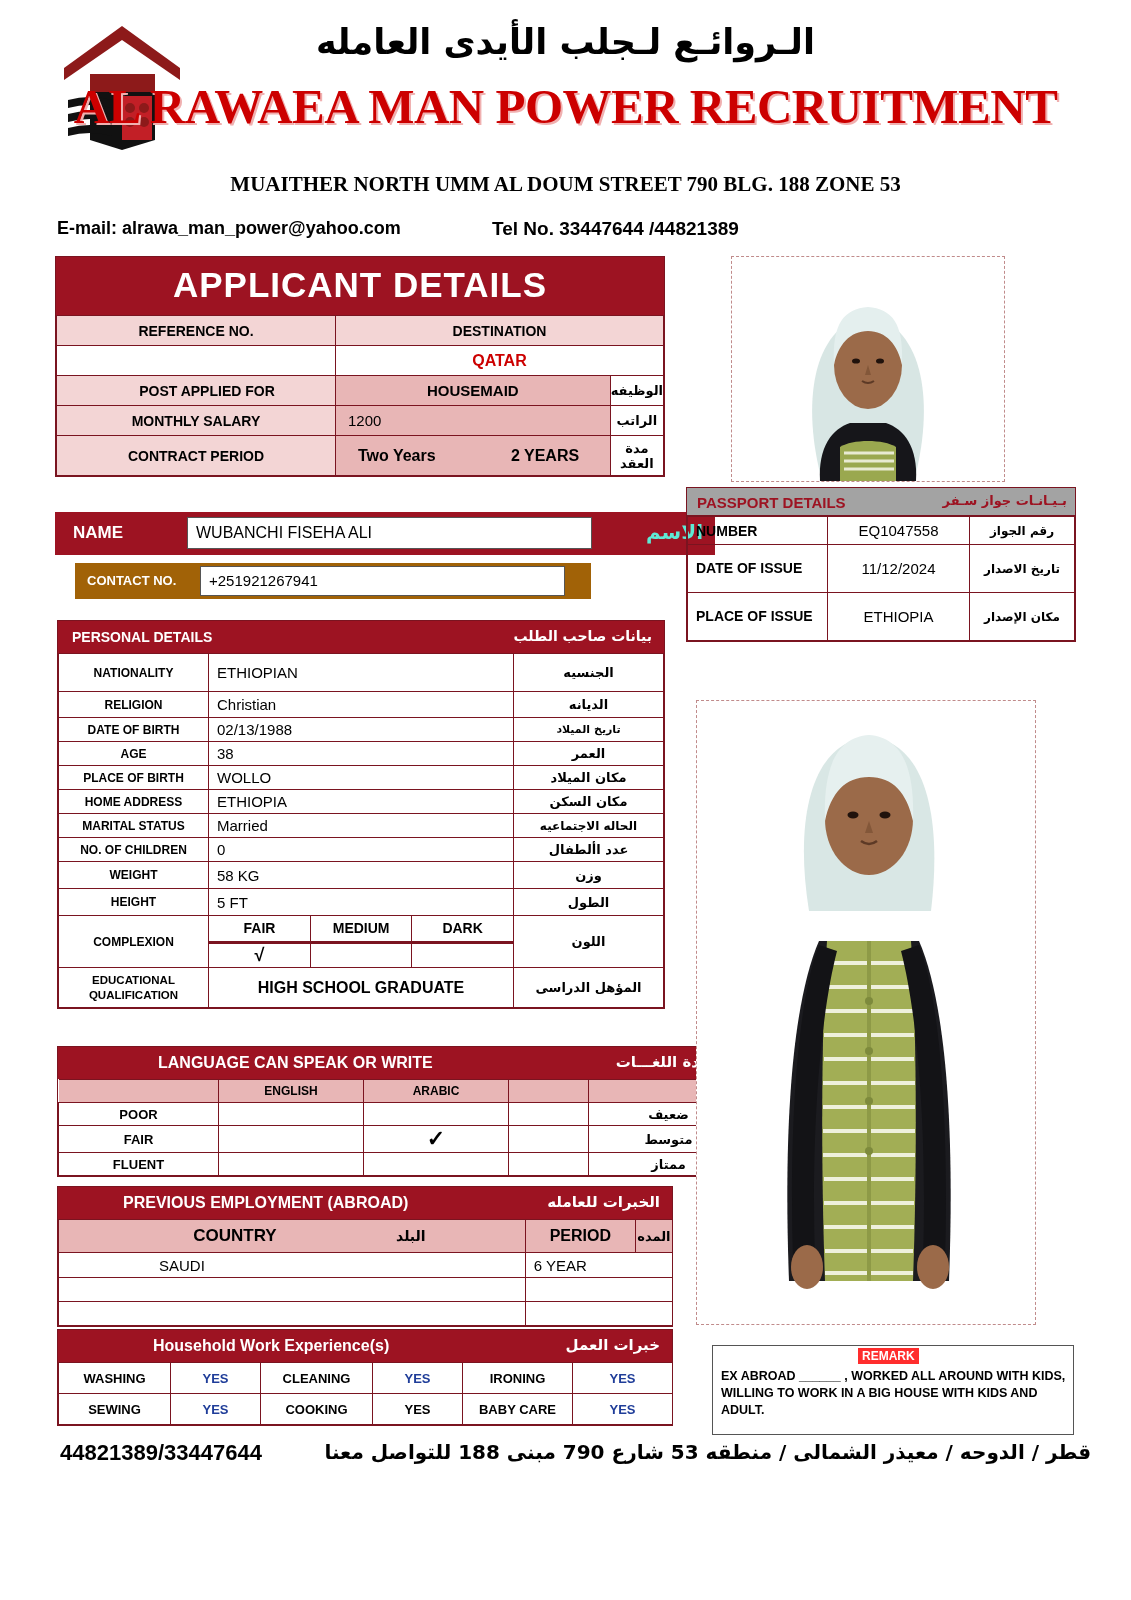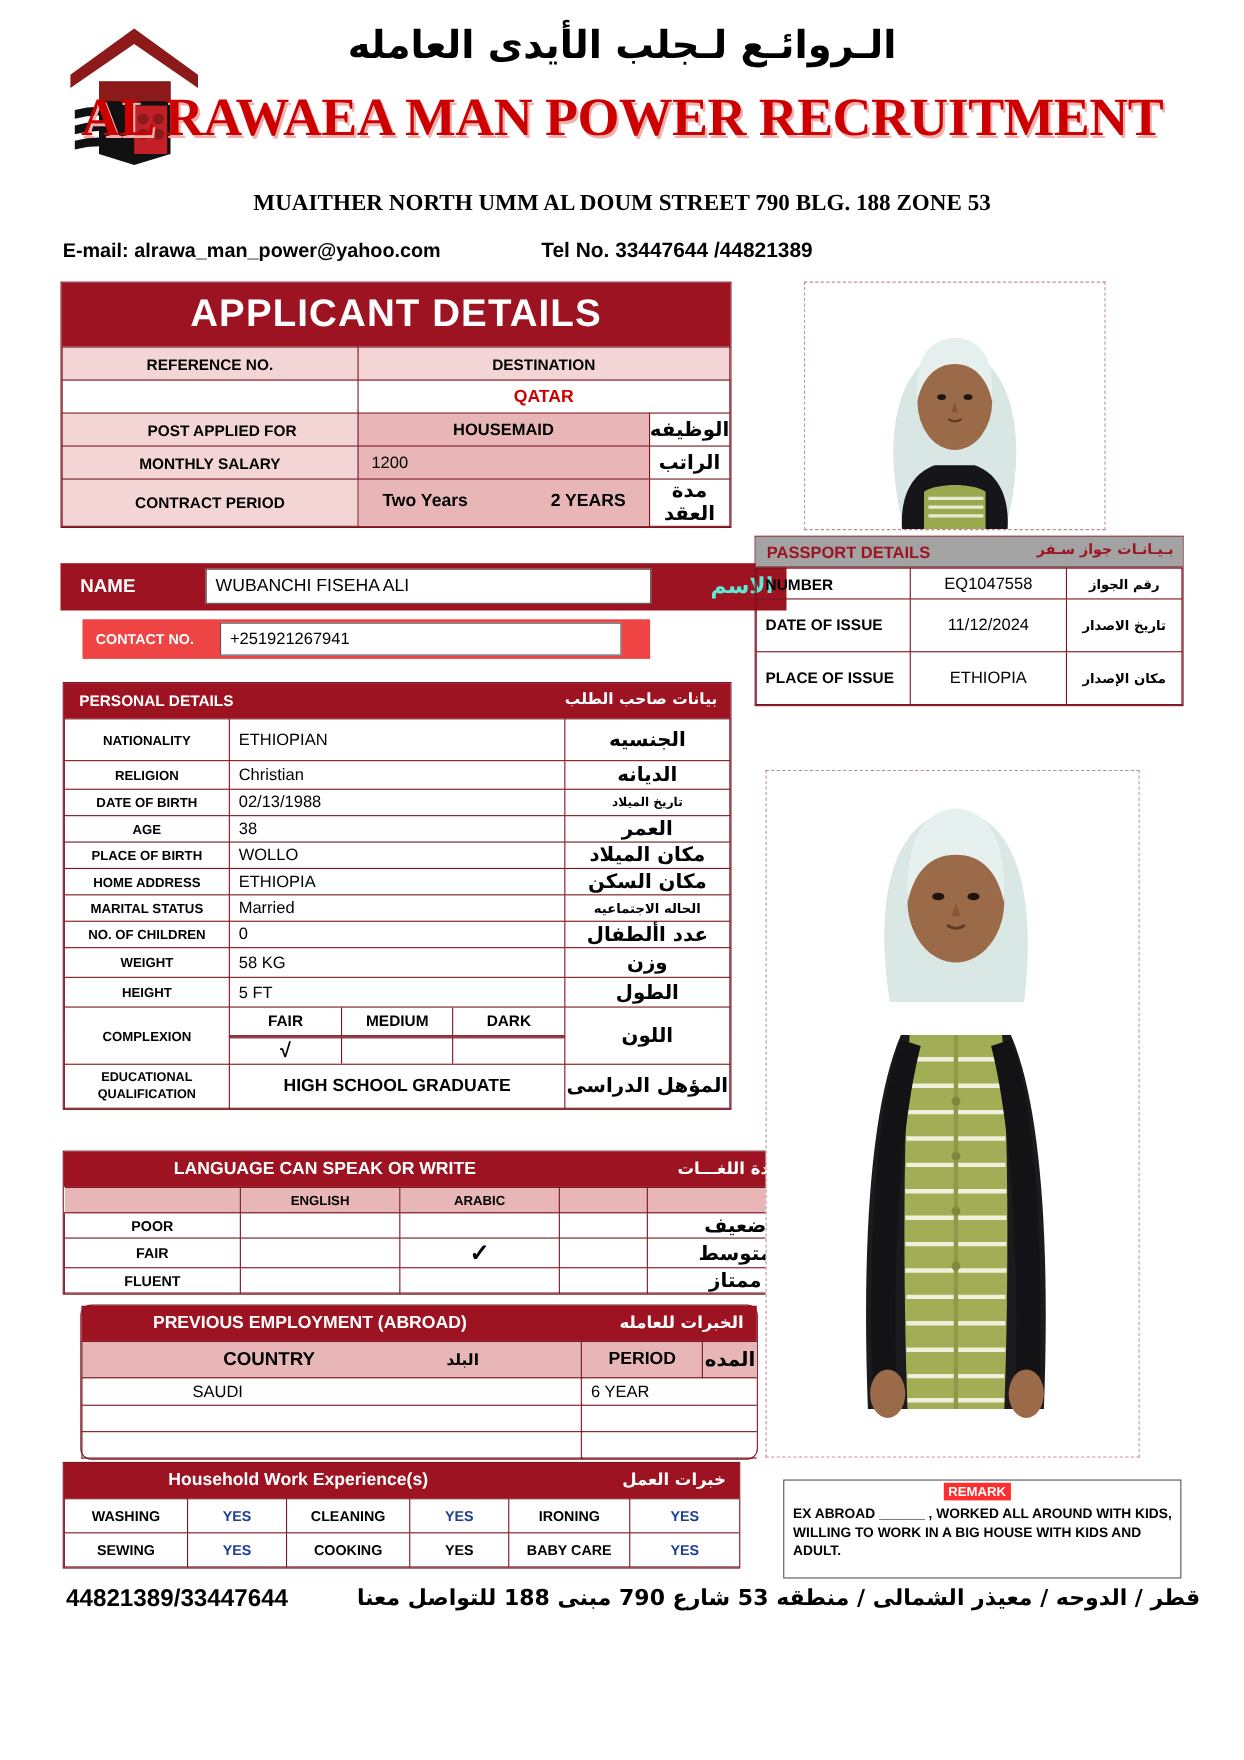--- a/index.html
+++ b/index.html
@@ -43,21 +43,21 @@
   .contact-row { position:absolute; top:218px; left:0; right:0; height:26px; }
   .email-label { position:absolute; left:57px; top:0; font-size:18px; font-weight:bold; }
   .tel-label { position:absolute; left:492px; top:0; font-size:19px; font-weight:bold; }
 
   
   .box { position:absolute; border:1px solid #7a1420; }
   .pinkrow { background:#e8b6b6; }
   .pinklight { background:#f3d5d5; }
   table { border-collapse:collapse; width:100%; }
   td, th { border:1px solid #7a1420; padding:0; font-size:13px; }
-  .ar { font-family:"DejaVu Sans", sans-serif; direction:rtl; font-weight:bold; font-size:18px; }
+  .ar { font-family:"DejaVu Sans", sans-serif; direction:rtl; font-weight:bold; font-size:13px; }
   .ctr { text-align:center; }
   .b { font-weight:bold; }
 
   
   #applicant-details { left:55px; top:256px; width:610px; }
   #applicant-details .title {
     background:#9d1322; color:#fff;
     font-size:35px; font-weight:bold;
     text-align:center; padding:8px 0 10px 0;
     letter-spacing:1px;
@@ -66,21 +66,21 @@
 
   
   #name-band { left:55px; top:512px; width:660px; height:43px; background:#9d1322; }
   #name-band .lbl { position:absolute; left:18px; top:11px; color:#fff; font-weight:bold; font-size:17px; }
   #name-band .val {
     position:absolute; left:132px; top:5px; width:405px; height:32px;
     background:#fff; border:1px solid #555; padding:6px 8px; font-size:16px;
   }
   #name-band .ar-lbl { position:absolute; right:12px; top:8px; color:#5eead4; font-size:20px; }
 
-  #contact-band { left:75px; top:563px; width:516px; height:36px; background:#ef4444; }
+  #contact-band { left:75px; top:563px; width:516px; height:36px; background:#a16207; }
   #contact-band .lbl { position:absolute; left:12px; top:10px; color:#fff; font-weight:bold; font-size:13px; }
   #contact-band .val {
     position:absolute; left:125px; top:3px; width:365px; height:30px;
     background:#fff; border:1px solid #555; padding:5px 8px; font-size:15px;
   }
 
   
   #personal-details { left:57px; top:620px; width:608px; }
   #personal-details .hdr { background:#9d1322; color:#fff; height:32px; position:relative; }
   #personal-details .hdr .t { position:absolute; left:14px; top:8px; font-size:14px; font-weight:bold; }
@@ -91,21 +91,21 @@
   #personal-details .aa { width:150px; text-align:center; }
 
   
   #language { left:57px; top:1046px; width:692px; }
   #language .hdr { background:#9d1322; color:#fff; height:32px; position:relative; }
   #language .hdr .t { position:absolute; left:100px; top:7px; font-size:16px; font-weight:bold; }
   #language .hdr .a { position:absolute; right:12px; top:6px; font-size:15px; }
   #language td { height:23px; }
 
   
-  #prev-emp { left:73px; top:1186px; width:616px;border-radius:10px; }
+  #prev-emp { left:57px; top:1186px; width:616px; }
   #prev-emp .hdr { background:#9d1322; color:#fff; height:32px; position:relative; }
   #prev-emp .hdr .t { position:absolute; left:65px; top:7px; font-size:16px; font-weight:bold; }
   #prev-emp .hdr .a { position:absolute; right:12px; top:6px; font-size:15px; }
   #prev-emp td { height:23px; }
 
   
   #household { left:57px; top:1329px; width:616px; }
   #household .hdr { background:#9d1322; color:#fff; height:32px; position:relative; }
   #household .hdr .t { position:absolute; left:95px; top:7px; font-size:16px; font-weight:bold; }
   #household .hdr .a { position:absolute; right:12px; top:6px; font-size:15px; }

